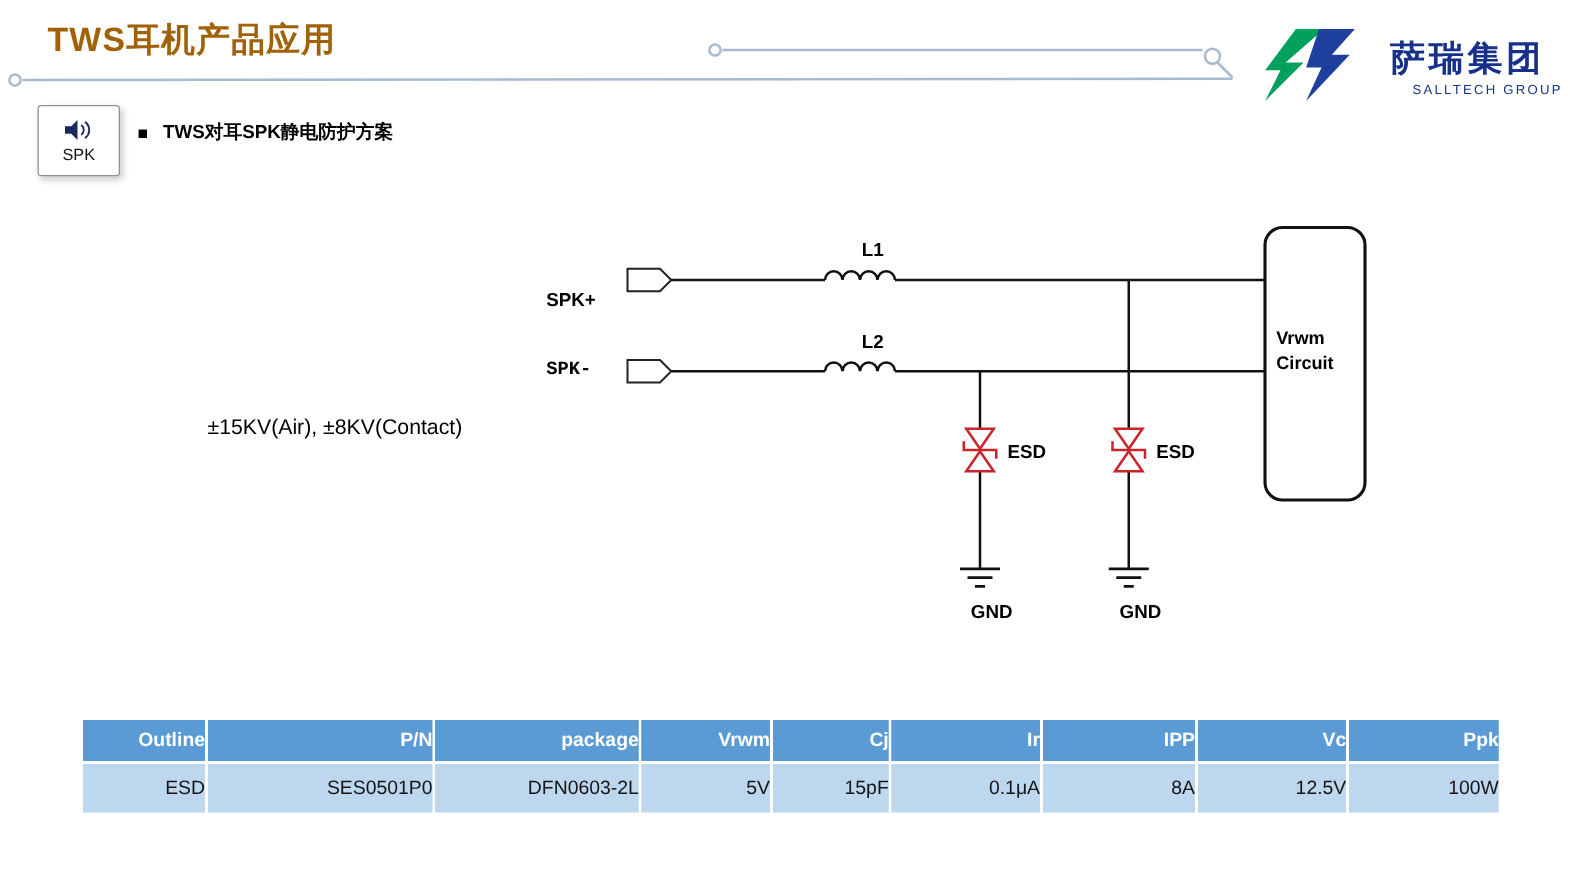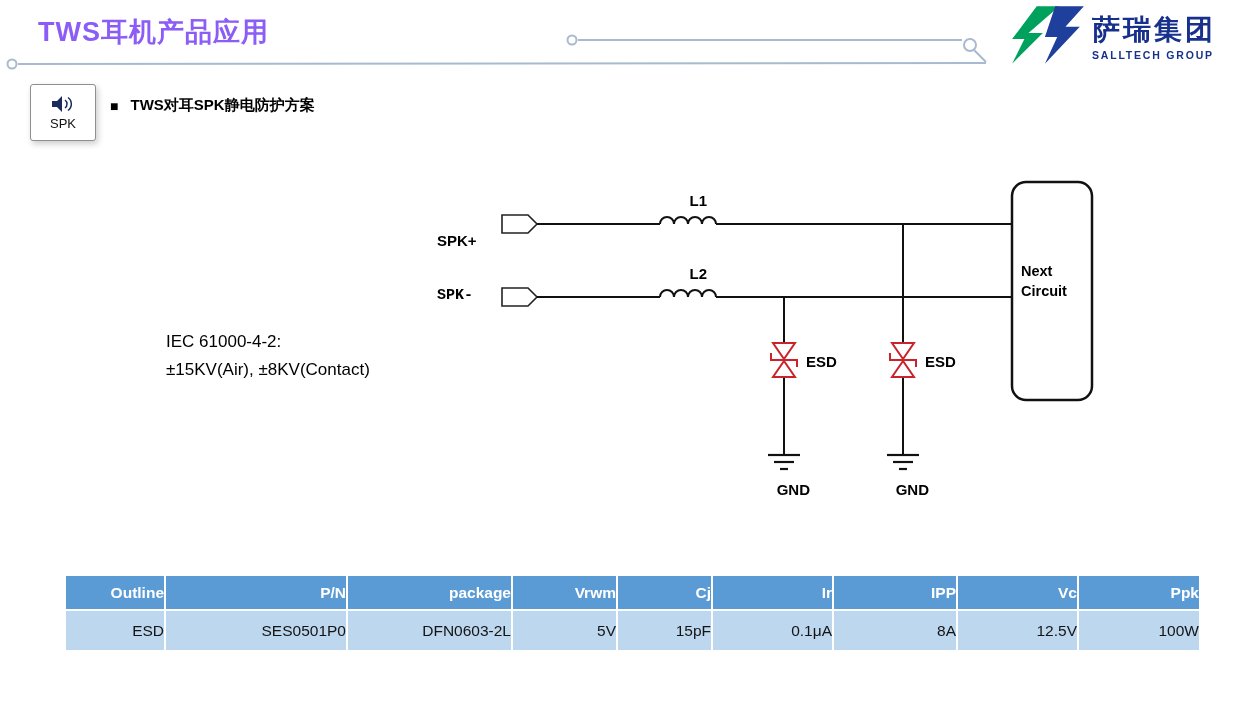--- a/index.html
+++ b/index.html
@@ -4,27 +4,27 @@
 <style>
   html,body { margin:0; padding:0; background:#e9e9e9; }
   #stage {
     position:relative; width:1256px; height:704px; background:#ffffff;
     font-family:"Liberation Sans","DejaVu Sans",sans-serif; overflow:hidden;
     margin:0 auto;
   }
   .abs { position:absolute; }
 
   
-  .page-title { left:38px; top:14px; font-size:27px; font-weight:800; color:#8b5cf6; letter-spacing:1px; }
+  .page-title { left:38px; top:14px; font-size:27px; font-weight:800; color:#a16207; letter-spacing:1px; }
   .header-rule { left:0; top:0; pointer-events:none; }
 
-  .logo { left:1008px; top:4px; display:flex; align-items:flex-start; gap:4px; }
+  .logo { left:1008px; top:21px; display:flex; align-items:flex-start; gap:24px; }
   .logo-texts { display:flex; flex-direction:column; }
   .logo-cn { font-size:28px; font-weight:800; color:#16308C; letter-spacing:3px; line-height:1.25; margin-top:8px; }
-  .logo-en { font-size:10.5px; font-weight:700; color:#16308C; letter-spacing:1.8px; margin-top:2px; }
+  .logo-en { font-size:10.5px; font-weight:400; color:#16308C; letter-spacing:1.8px; margin-top:2px;margin-left:18px; }
 
   
   .spk-badge {
     left:30px; top:84px; width:64px; height:55px; background:#fff;
     border:1px solid #8f8f8f; border-radius:3px; box-shadow:2px 3px 6px rgba(0,0,0,.20);
     display:flex; flex-direction:column; align-items:center; justify-content:center; gap:3px;
   }
   .spk-badge-label { font-size:13px; color:#111; }
   .section-heading { left:110px; top:96px; display:flex; align-items:center; gap:12px; }
   .bullet { font-size:14px; color:#000; line-height:1; }
@@ -139,24 +139,23 @@
   </svg>
 
   <div class="abs clabel" style="left:437px; top:232px;">SPK+</div>
   <div class="abs clabel" style="left:437px; top:287px;font-family:Liberation Mono, monospace;">SPK-</div>
   <div class="abs clabel center" style="left:667px; top:192px; width:40px;">L1</div>
   <div class="abs clabel center" style="left:667px; top:265px; width:40px;">L2</div>
   <div class="abs clabel" style="left:806px; top:353px;">ESD</div>
   <div class="abs clabel" style="left:925px; top:353px;">ESD</div>
   <div class="abs clabel center" style="left:758px; top:481px; width:52px;">GND</div>
   <div class="abs clabel center" style="left:877px; top:481px; width:52px;">GND</div>
-  <div class="abs clabel next-circuit-label">Next Circuit</div>
+  <div class="abs clabel next-circuit-label">Vrwm Circuit</div>
 
   <div class="abs iec-note">
-    <div>IEC 61000-4-2:</div>
     <div>±15KV(Air), ±8KV(Contact)</div>
   </div>
 
   <table class="abs parts-table">
     <colgroup>
       <col style="width:100px">
         <col style="width:182px">
         <col style="width:165px">
       <col style="width:105px">
         <col style="width:95px">

